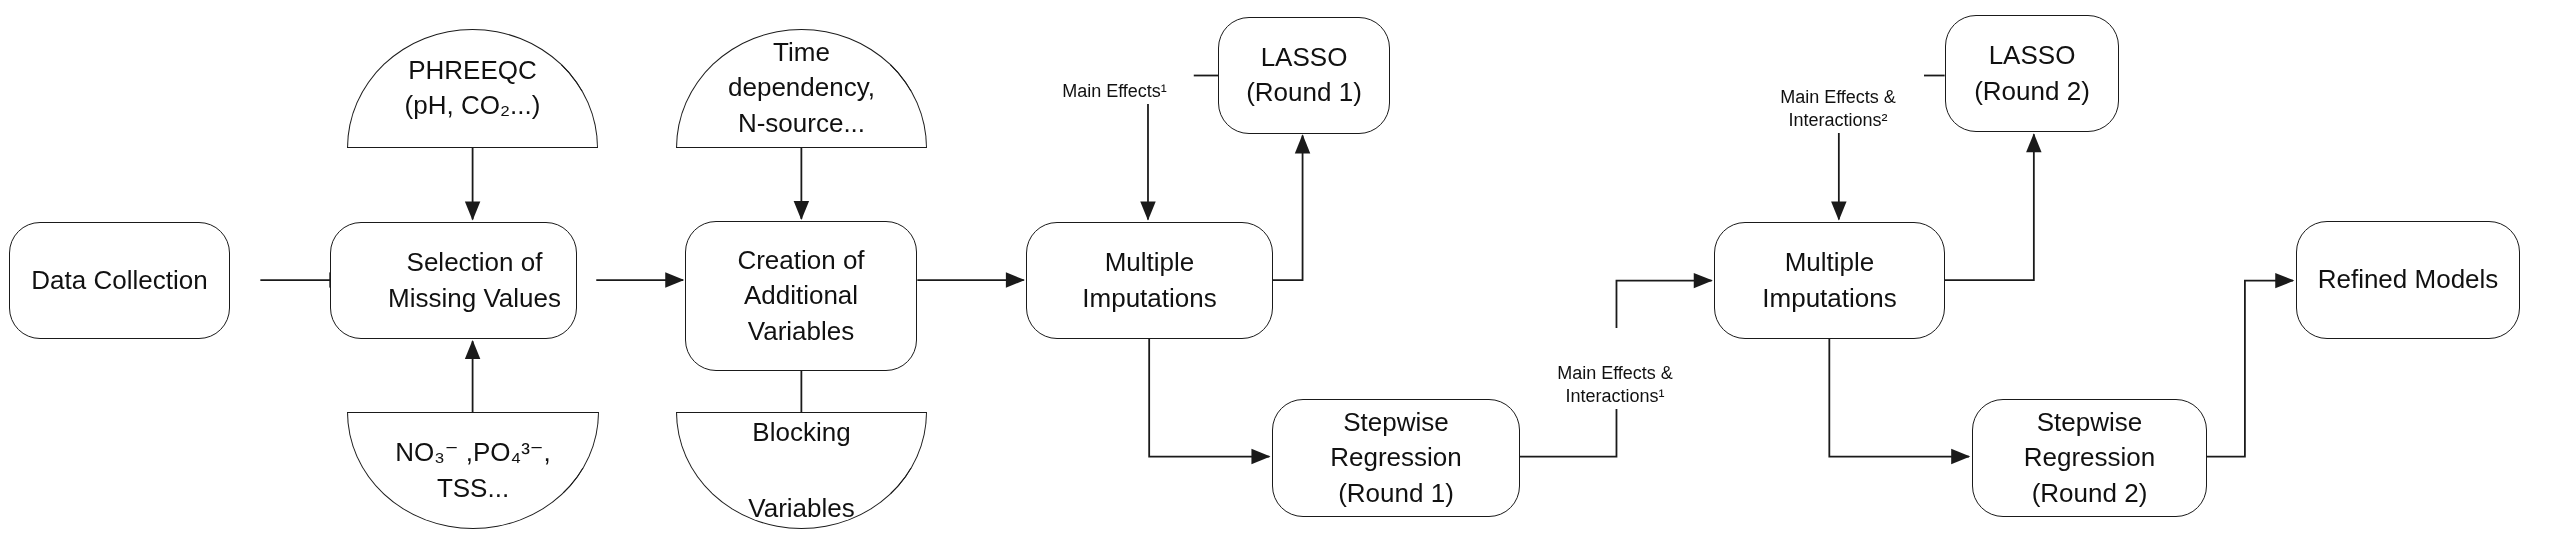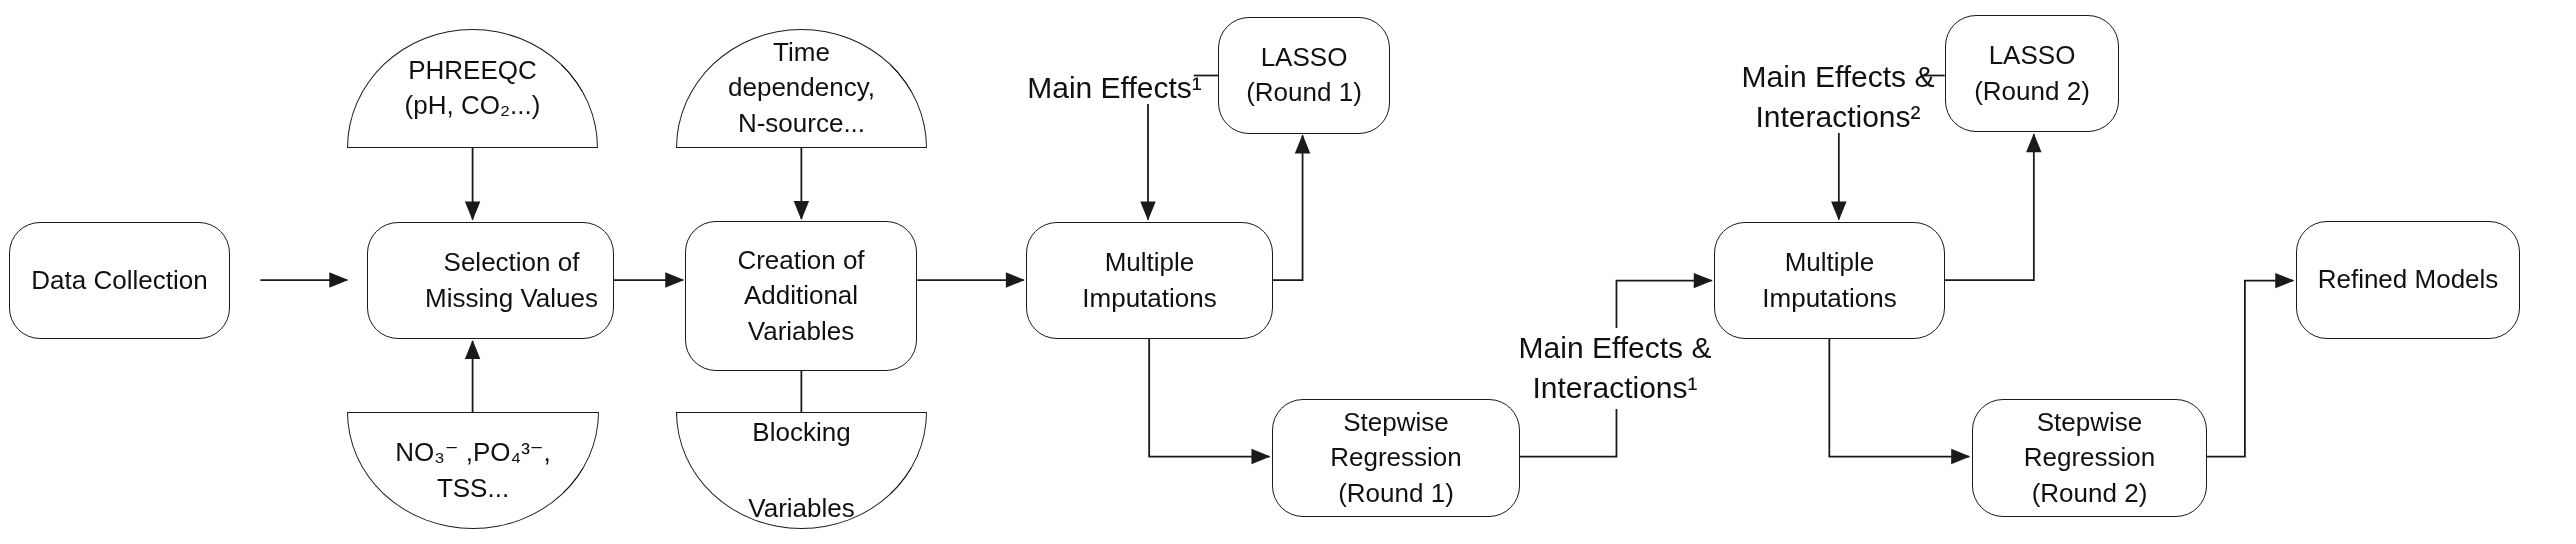--- a/index.html
+++ b/index.html
@@ -34,23 +34,23 @@
   }
   .rect { border-radius: 31px; }
   .dome { border-radius: 50% 50% 0 0 / 100% 100% 0 0; }
   .bowl { border-radius: 0 0 50% 50% / 0 0 100% 100%; }
   .flabel {
     position: absolute;
     background: #ffffff;
     display: flex;
     flex-direction: column;
     align-items: center;
-    justify-content: flex-start;
+    justify-content: flex-end;
     text-align: center;
-    font-size: 30px;
+    font-size: 18px;
     line-height: 1.32;
     z-index: 3;
     white-space: nowrap;
   }
   .node span, .flabel span { display: block; white-space: nowrap; }
 </style>
 </head>
 <body>
 
 <div id="canvas">
@@ -79,21 +79,21 @@
       <path d="M3270 471 H3420 V226" marker-end="url(#ah)"></path>
       <path d="M3076 570 V768 H3311" marker-end="url(#ah)"></path>
       <path d="M3710 768 H3775 V472 H3856" marker-end="url(#ah)"></path>
     </g>
   </svg>
 
   <div class="node rect" style="left:9px; top:222px; width:221px; height:117px;">
     <span>Data Collection</span>
   </div>
 
-  <div class="node rect" style="left:367px; top:222px; width:247px; height:117px;padding-left:42px;">
+  <div class="node rect" style="left:330px; top:222px; width:247px; height:117px;padding-left:42px;">
     <span>Selection of</span>
     <span>Missing Values</span>
   </div>
 
   <div class="node dome" style="left:347px; top:28.5px; width:251px; height:119px;">
     <span>PHREEQC</span>
     <span>(pH, CO₂...)</span>
   </div>
 
   <div class="node bowl" style="left:347px; top:412px; width:252px; height:117px;">

